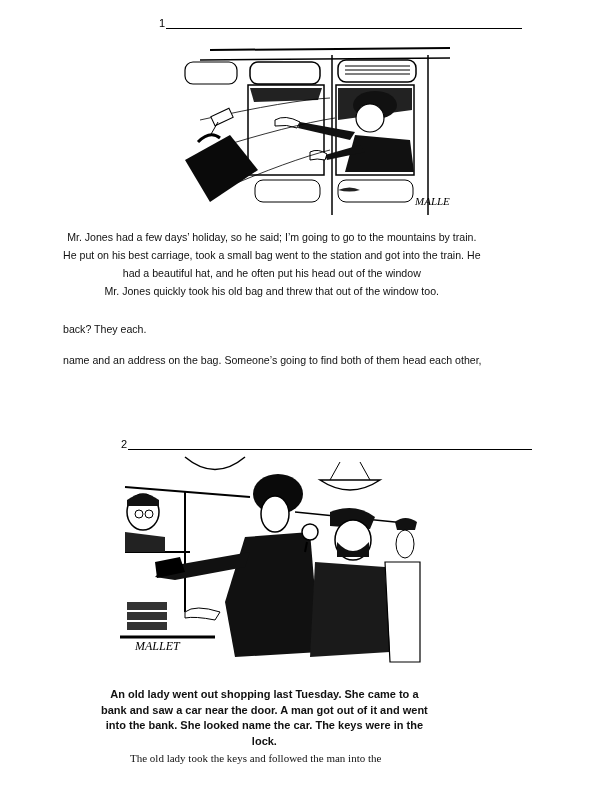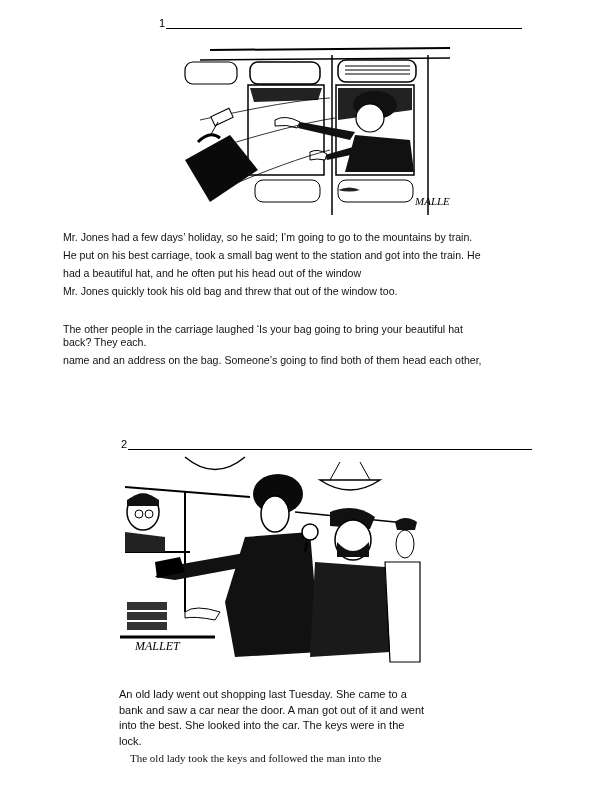--- a/index.html
+++ b/index.html
@@ -2,21 +2,21 @@
 <html><head>
 <meta charset="utf-8">
 <style>
   html, body { margin: 0; padding: 0; background: #ffffff; }
   body { width: 612px; height: 792px; position: relative; overflow: hidden; font-family: "Liberation Sans", sans-serif; color: #000; }
   .heading-line { position: absolute; font-size: 11px; line-height: 12px; display: flex; align-items: flex-end; }
   .heading-line .num { margin-right: 1px; }
   .heading-line .rule { border-bottom: 1px solid #000; height: 11px; }
   .illus { position: absolute; overflow: hidden; }
   .illus svg { display: block; }
-  .para { position: absolute; font-size: 10.6px; color: #111; }
+  .para { position: absolute; font-size: 10.6px; color: #111; text-align: center; }
   .para .ln { white-space: nowrap; display: block; }
   .serif { font-family: "Liberation Serif", serif; font-size: 11px; }
 </style>
 </head>
 <body>
 
 <div class="heading-line" style="left:159px; top:17px;">
   <span class="num">1</span>
   <span class="rule" style="width:356px;"></span>
 </div>
@@ -69,21 +69,20 @@
   </svg>
 </div>
 
 <div class="para" style="left:63px; top:228px; line-height:18px;">
   <span class="ln">Mr. Jones had a few days’ holiday, so he said; I’m going to go to the mountains by train.</span>
   <span class="ln">He put on his best carriage, took a small bag went to the station and got into the train. He</span>
   <span class="ln">had a beautiful hat, and he often put his head out of the window</span>
   <span class="ln">Mr. Jones quickly took his old bag and threw that out of the window too.</span>
 </div>
 <div class="para" style="left:63px; top:323px; line-height:13px;">
-  <span class="ln">The other people in the carriage laughed ‘Is your bag going to bring your beautiful hat</span>
   <span class="ln">back? They each.</span>
 </div>
 <div class="para" style="left:63px; top:354px; line-height:13.5px;">
   <span class="ln">name and an address on the bag. Someone’s going to find both of them head each other,</span>
 </div>
 
 <div class="heading-line" style="left:121px; top:438px;">
   <span class="num">2</span>
   <span class="rule" style="width:404px;"></span>
 </div>
@@ -128,21 +127,21 @@
     <line x1="192" y1="90" x2="190" y2="100" stroke="#000" stroke-width="2"></line>
 
     <path d="M280 70 q10 -8 22 0 l-2 8 l-18 0z" fill="#111"></path>
     <ellipse cx="290" cy="92" rx="9" ry="14" fill="#fff" stroke="#000"></ellipse>
     <path d="M270 110 L305 110 L305 210 L275 210 Z" fill="none" stroke="#000" stroke-width="1.2"></path>
 
     <text x="20" y="198" font-size="12" font-family="Liberation Serif, serif" font-style="italic">MALLET</text>
   </svg>
 </div>
 
-<div class="para" style="left:119px; top:687px; line-height:15.5px; font-size:11px;">
+<div class="para" style="left:101px; top:687px; line-height:15.5px; font-size:11px;font-weight:bold;">
   <span class="ln">An old lady went out shopping last Tuesday. She came to a</span>
   <span class="ln">bank and saw a car near the door. A man got out of it and went</span>
-  <span class="ln">into the best. She looked into the car. The keys were in the</span>
+  <span class="ln">into the bank. She looked name the car. The keys were in the</span>
   <span class="ln">lock.</span>
 </div>
 <div class="para serif" style="left:130px; top:751px; line-height:14px;">
   <span class="ln">The old lady took the keys and followed the man into the</span>
 </div>
 
 </body></html>

